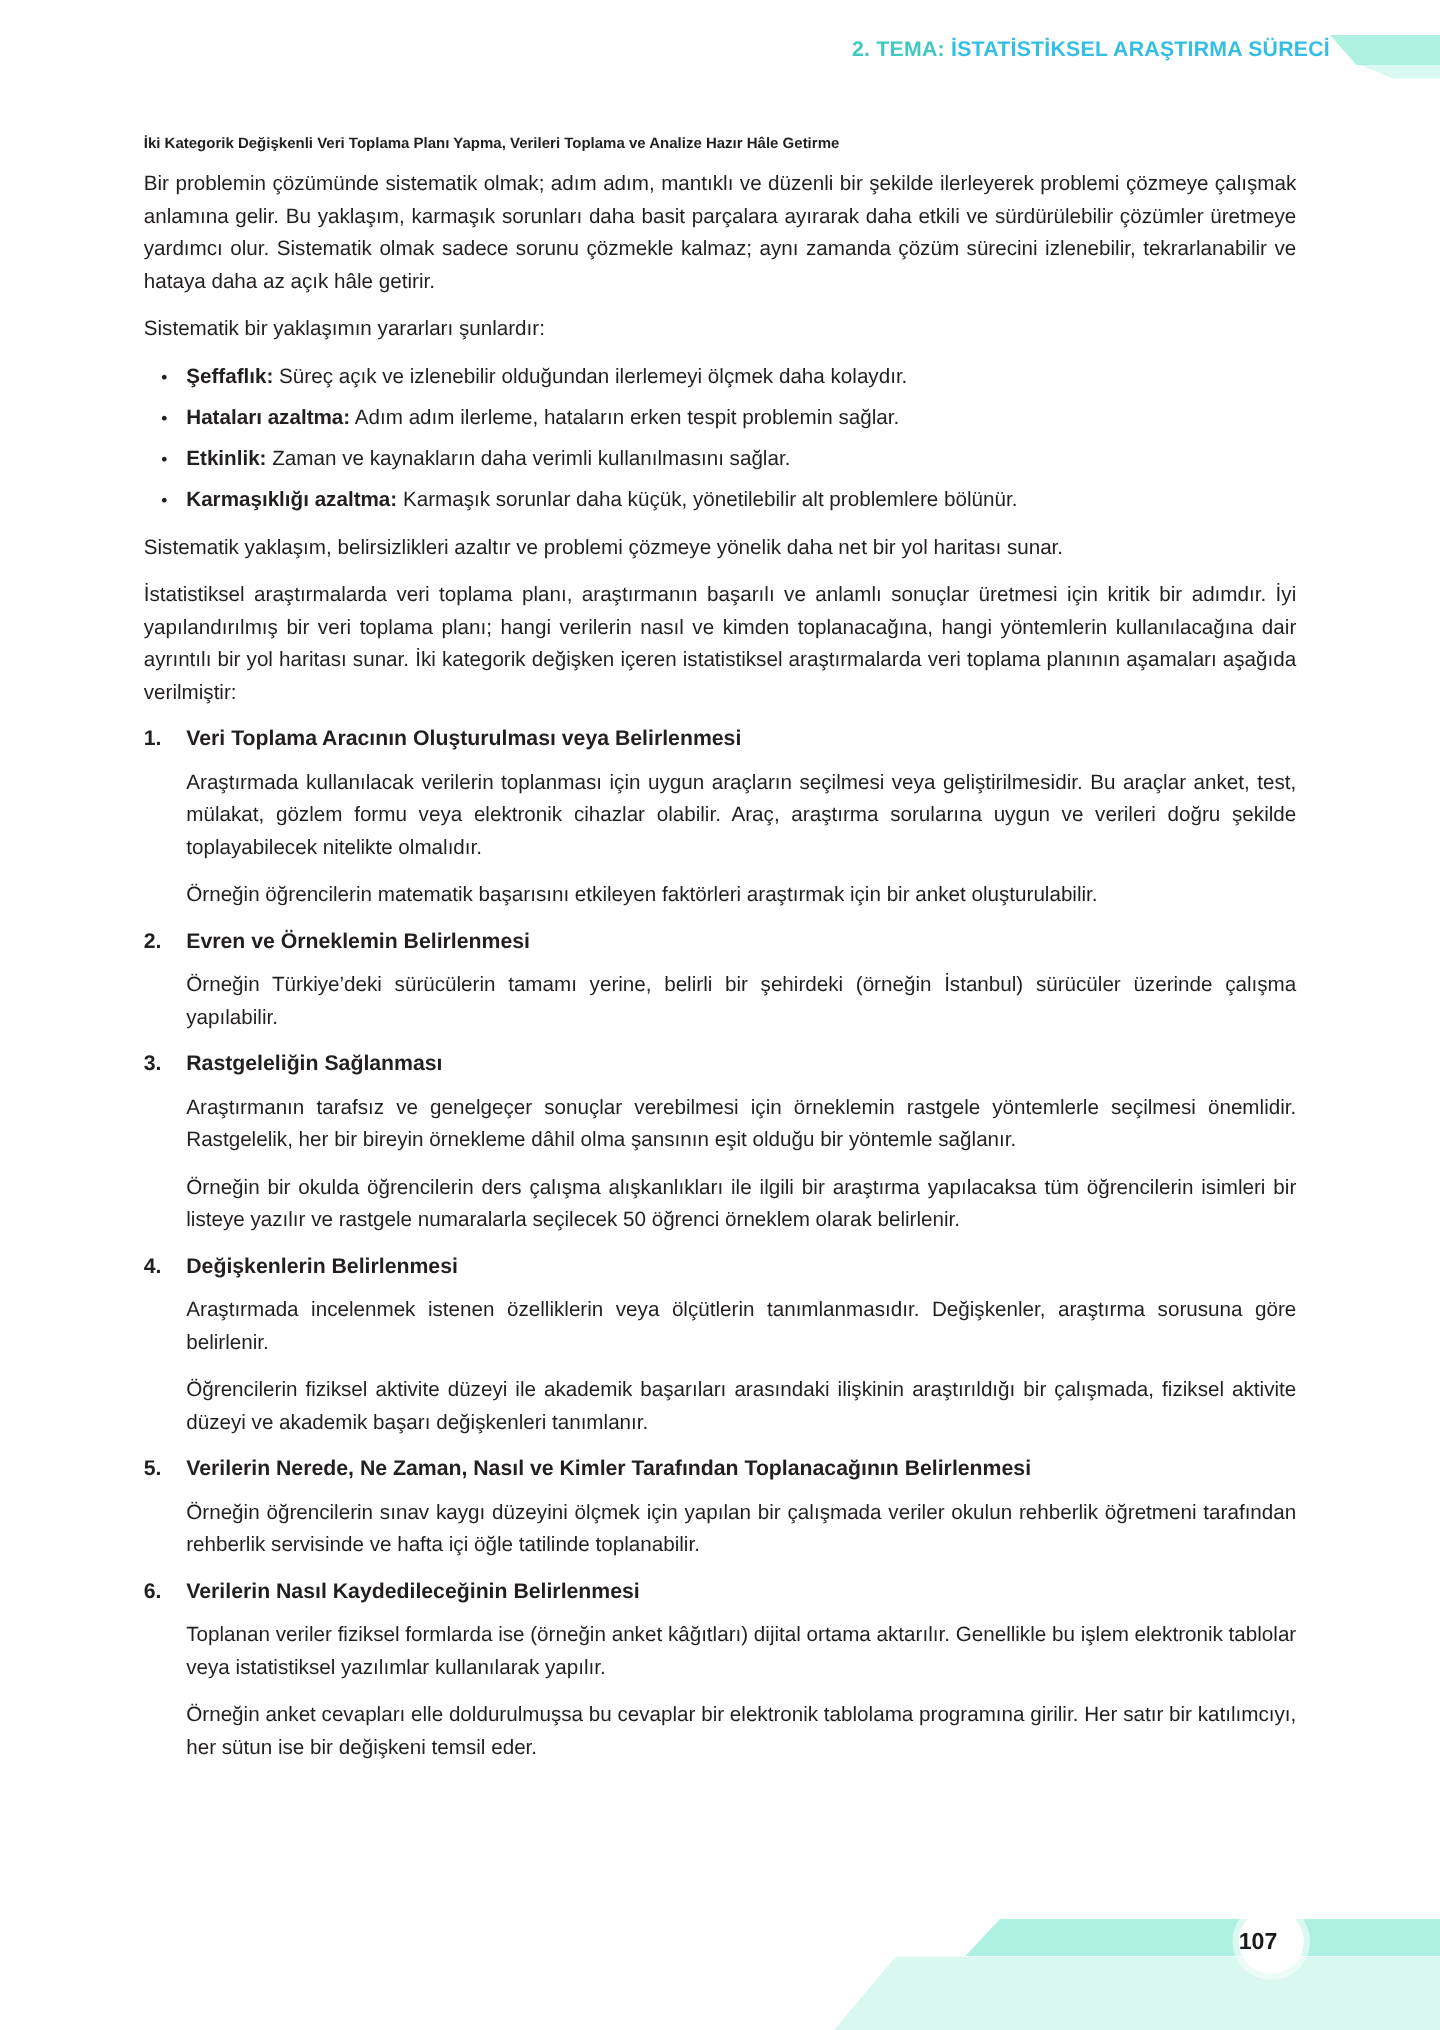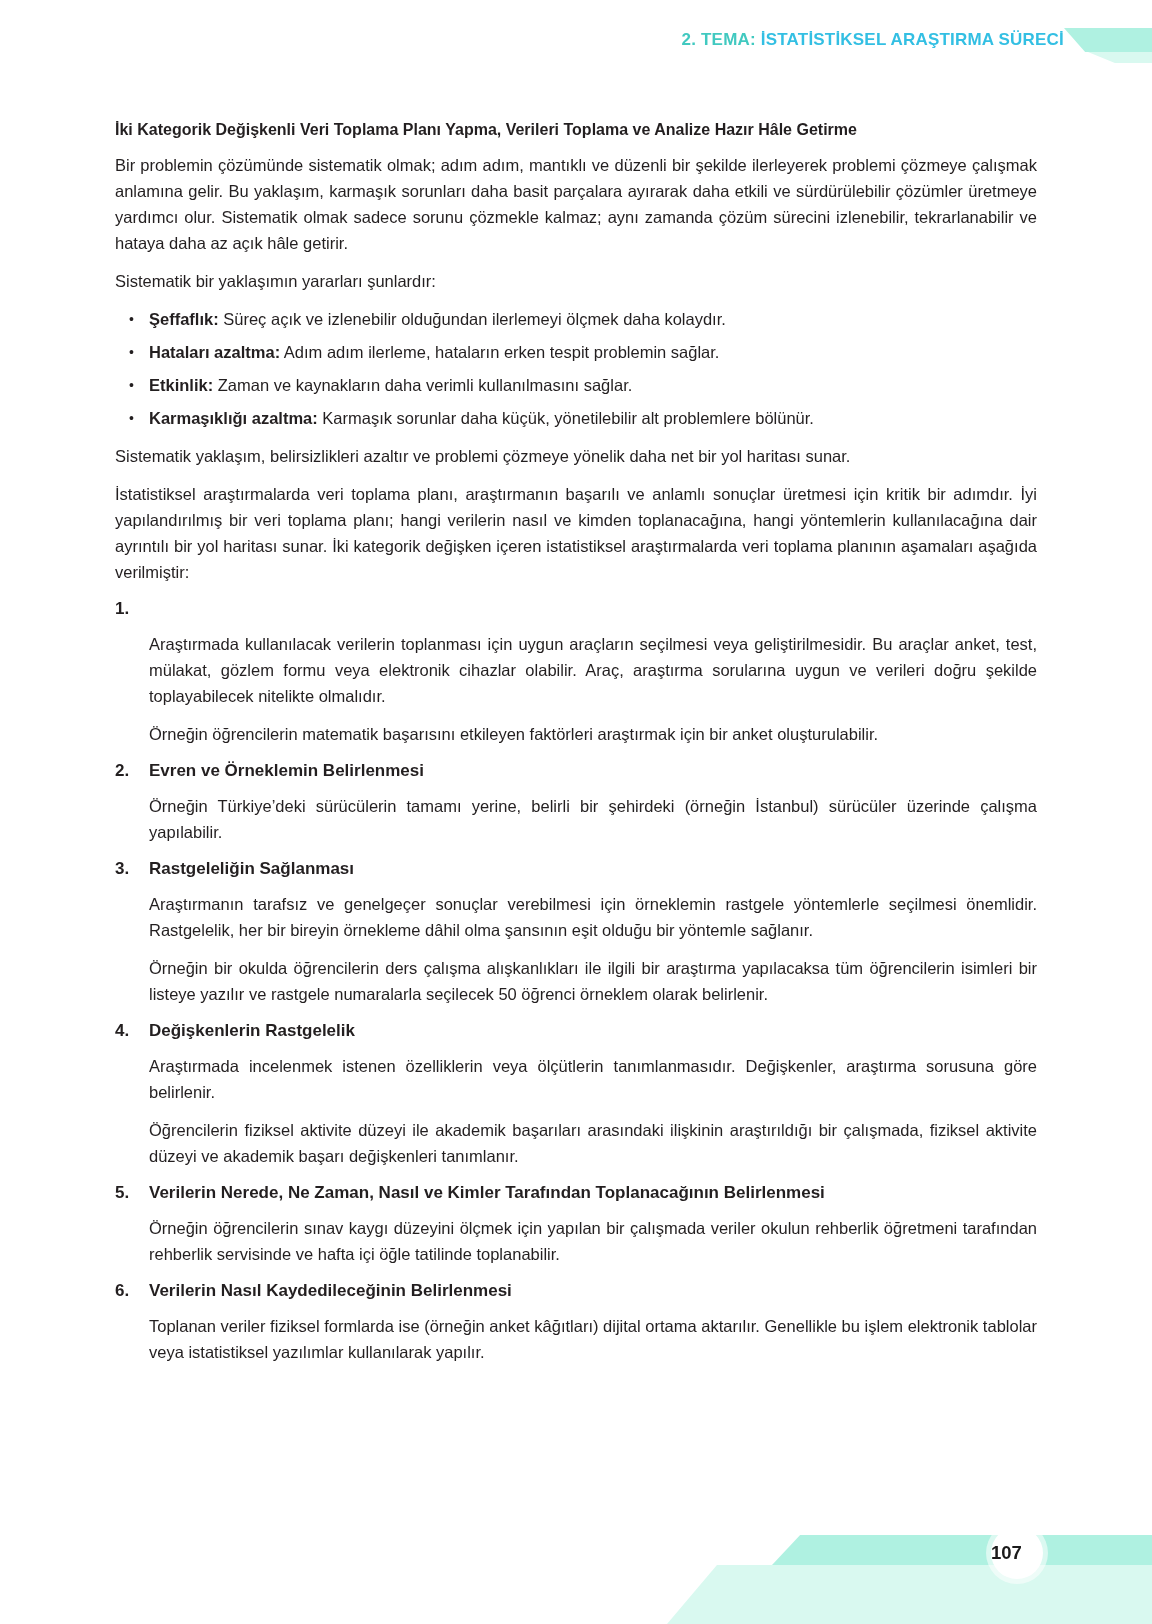--- a/index.html
+++ b/index.html
@@ -40,22 +40,22 @@
     background:var(--mint_light);
     clip-path:polygon(0 0,100% 0,100% 100%,42% 100%);
   }
   
   .content{
     position:absolute;
     left:115px;top:106px;
     width:922px;
   }
   .doc-title{
-    margin:15px 0 13px 0;
-    font-size:16px;
+    margin:1px 0 13px 0;
+    font-size:12px;
     font-weight:bold;
   }
   .content p{
     margin:0 0 12px 0;
     font-size:16.5px;
     line-height:26px;
     text-align:justify;
   }
   .benefits{
     list-style:none;
@@ -147,20 +147,21 @@
 
     <p>Sistematik yaklaşım, belirsizlikleri azaltır ve problemi çözmeye yönelik daha net bir yol haritası sunar.</p>
 
     <p>İstatistiksel araştırmalarda veri toplama planı, araştırmanın başarılı ve anlamlı sonuçlar üretmesi için kritik bir adımdır. İyi yapılandırılmış bir veri toplama planı; hangi verilerin nasıl ve kimden toplanacağına, hangi yöntemlerin kullanılacağına dair ayrıntılı bir yol haritası sunar. İki kategorik değişken içeren istatistiksel araştırmalarda veri toplama planının aşamaları aşağıda verilmiştir:</p>
 
     <ol class="steps">
 
       <li class="step">
         <div class="step-head">
           <span class="num">1.</span>
+          <h2>Veri Toplama Aracının Oluşturulması veya Belirlenmesi</h2>
         </div>
         <p>Araştırmada kullanılacak verilerin toplanması için uygun araçların seçilmesi veya geliştirilmesidir. Bu araçlar anket, test, mülakat, gözlem formu veya elektronik cihazlar olabilir. Araç, araştırma sorularına uygun ve verileri doğru şekilde toplayabilecek nitelikte olmalıdır.</p>
         <p>Örneğin öğrencilerin matematik başarısını etkileyen faktörleri araştırmak için bir anket oluşturulabilir.</p>
       </li>
 
       <li class="step">
         <div class="step-head">
           <span class="num">2.</span>
           <h2>Evren ve Örneklemin Belirlenmesi</h2>
         </div>
@@ -172,40 +173,41 @@
           <span class="num">3.</span>
           <h2>Rastgeleliğin Sağlanması</h2>
         </div>
         <p>Araştırmanın tarafsız ve genelgeçer sonuçlar verebilmesi için örneklemin rastgele yöntemlerle seçilmesi önemlidir. Rastgelelik, her bir bireyin örnekleme dâhil olma şansının eşit olduğu bir yöntemle sağlanır.</p>
         <p>Örneğin bir okulda öğrencilerin ders çalışma alışkanlıkları ile ilgili bir araştırma yapılacaksa tüm öğrencilerin isimleri bir listeye yazılır ve rastgele numaralarla seçilecek 50 öğrenci örneklem olarak belirlenir.</p>
       </li>
 
       <li class="step">
         <div class="step-head">
           <span class="num">4.</span>
-          <h2>Değişkenlerin Rastgelelik</h2>
+          <h2>Değişkenlerin Belirlenmesi</h2>
         </div>
         <p>Araştırmada incelenmek istenen özelliklerin veya ölçütlerin tanımlanmasıdır. Değişkenler, araştırma sorusuna göre belirlenir.</p>
         <p>Öğrencilerin fiziksel aktivite düzeyi ile akademik başarıları arasındaki ilişkinin araştırıldığı bir çalışmada, fiziksel aktivite düzeyi ve akademik başarı değişkenleri tanımlanır.</p>
       </li>
 
       <li class="step">
         <div class="step-head">
           <span class="num">5.</span>
           <h2>Verilerin Nerede, Ne Zaman, Nasıl ve Kimler Tarafından Toplanacağının Belirlenmesi</h2>
         </div>
         <p>Örneğin öğrencilerin sınav kaygı düzeyini ölçmek için yapılan bir çalışmada  veriler okulun rehberlik öğretmeni tarafından rehberlik servisinde ve hafta içi öğle tatilinde toplanabilir.</p>
       </li>
 
       <li class="step">
         <div class="step-head">
           <span class="num">6.</span>
           <h2>Verilerin Nasıl Kaydedileceğinin Belirlenmesi</h2>
         </div>
         <p>Toplanan veriler fiziksel formlarda ise (örneğin anket kâğıtları) dijital ortama aktarılır. Genellikle bu işlem elektronik tablolar veya istatistiksel yazılımlar kullanılarak yapılır.</p>
+        <p>Örneğin anket cevapları elle doldurulmuşsa bu cevaplar bir elektronik tablolama programına girilir. Her satır bir katılımcıyı, her sütun ise bir değişkeni temsil eder.</p>
       </li>
 
     </ol>
   </div>
 
   <div class="foot-band-dark"></div>
   <div class="foot-band-light"></div>
   <div class="page-circle">
     <span>107</span>
   </div>

